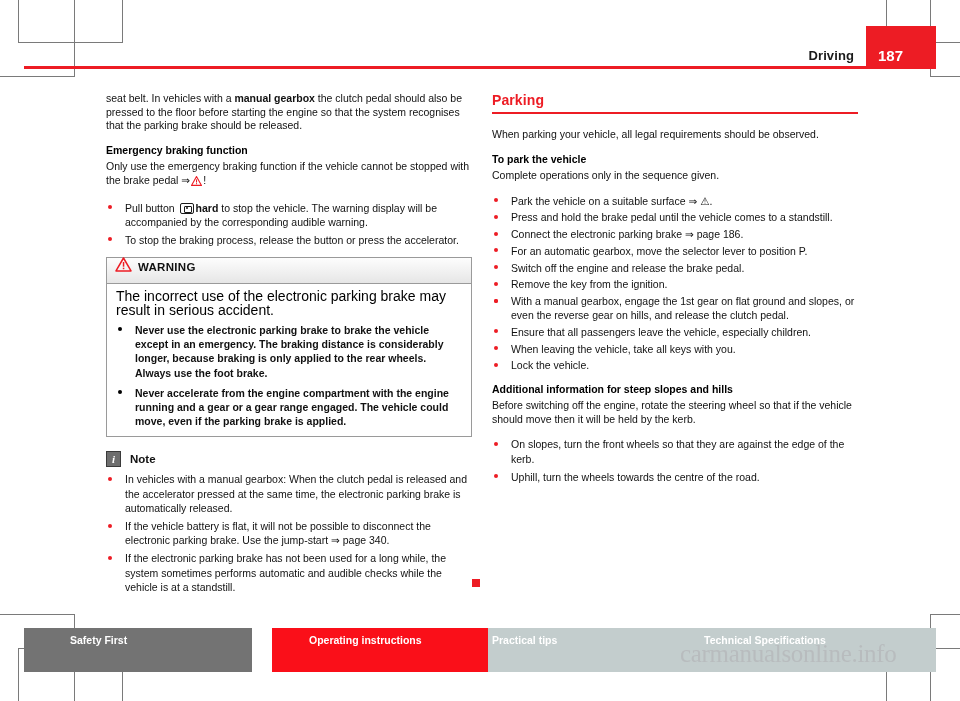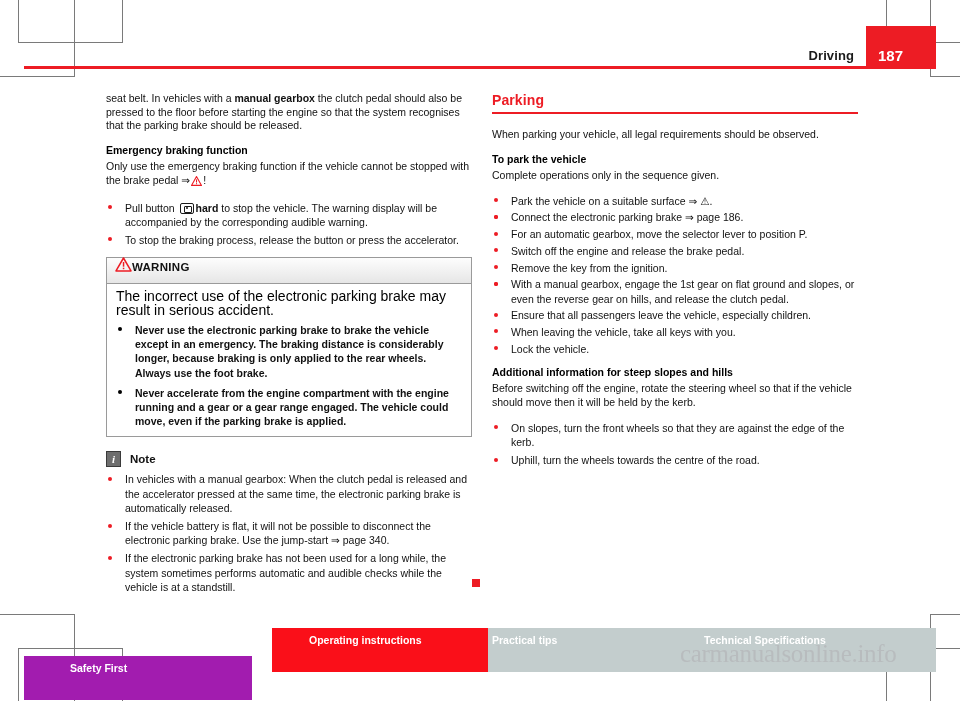--- a/index.html
+++ b/index.html
@@ -88,21 +88,21 @@
   }
   ul.bullets.tight li { margin-bottom: 2.5px; }
 
   
   .warning-box {
     border: 1px solid #9a9a9a;
     margin: 6px 0 14px 0;
     background: #fff;
   }
   .warning-head {
-    display: flex; align-items: center; gap: 0;
+    display: flex; align-items: center; gap: 6px;
     background: linear-gradient(to bottom, #fdfdfd, #e6e6e6);
     border-bottom: 1px solid #9a9a9a;
     padding: 5px 8px 13px 8px;
     height: 26px;
   }
   .warning-head .label {
     font-size: 11.5px; font-weight: bold; letter-spacing: .3px; color: #111;
   }
   .warning-body { padding: 6px 9px 8px 9px; }
   .warning-body p, .warning-body li {
@@ -153,21 +153,21 @@
     width: 8px; height: 8px; background: #ed1c24;
   }
 
   
   .footer { position: absolute; left: 0; top: 628px; width: 960px; height: 44px; }
   .tab {
     position: absolute; top: 0; height: 44px;
     color: #ffffff; font-size: 10.5px; font-weight: bold;
   }
   .tab .tab-label { position: absolute; left: 0; top: 6px; white-space: nowrap; }
-  .tab-1 { left: 24px;  width: 228px; background: #a21caf; margin-top: 28px; }
+  .tab-1 { left: 24px;  width: 228px; background: #737373; }
   .tab-1 .tab-label { left: 46px; }
   .tab-2 { left: 272px; width: 212px; background: #fa0f19; }
   .tab-2 .tab-label { left: 6px; margin-left: 31px; }
   .tab-3 { left: 484px; width: 212px; background: #c3cdcd; }
   .tab-3 .tab-label { left: 8px; }
   .tab-4 { left: 696px; width: 240px; background: #c3cdcd; }
   .tab-4 .tab-label { left: 8px; }
   .tab-accent { position: absolute; left: 484px; top: 0; width: 4px; height: 44px; background: #fa0f19; }
 
   
@@ -279,21 +279,21 @@
     <h3 class="section-head">Parking</h3>
 
     <p class="body-text lead-text">When parking your vehicle, all legal requirements should be observed.</p>
 
     <h4 class="sub-head">To park the vehicle</h4>
 
     <p class="body-text">Complete operations only in the sequence given.</p>
 
     <ul class="bullets tight">
       <li><span class="bullet-dot"></span><span>Park the vehicle on a suitable surface ⇒ ⚠.</span></li>
-      <li><span class="bullet-dot"></span></li>
+      <li><span class="bullet-dot"></span><span>Press and hold the brake pedal until the vehicle comes to a standstill.</span></li>
       <li><span class="bullet-dot"></span><span>Connect the electronic parking brake ⇒ page 186.</span></li>
       <li><span class="bullet-dot"></span><span>For an automatic gearbox, move the selector lever to position P.</span></li>
       <li><span class="bullet-dot"></span><span>Switch off the engine and release the brake pedal.</span></li>
       <li><span class="bullet-dot"></span><span>Remove the key from the ignition.</span></li>
       <li><span class="bullet-dot"></span></li>
       <li><span class="bullet-dot"></span><span>With a manual gearbox, engage the 1st gear on flat ground and slopes, or even the reverse gear on hills, and release the clutch pedal.</span></li>
       <li><span class="bullet-dot"></span><span>Ensure that all passengers leave the vehicle, especially children.</span></li>
       <li><span class="bullet-dot"></span><span>When leaving the vehicle, take all keys with you.</span></li>
       <li><span class="bullet-dot"></span><span>Lock the vehicle.</span></li>
     </ul>

